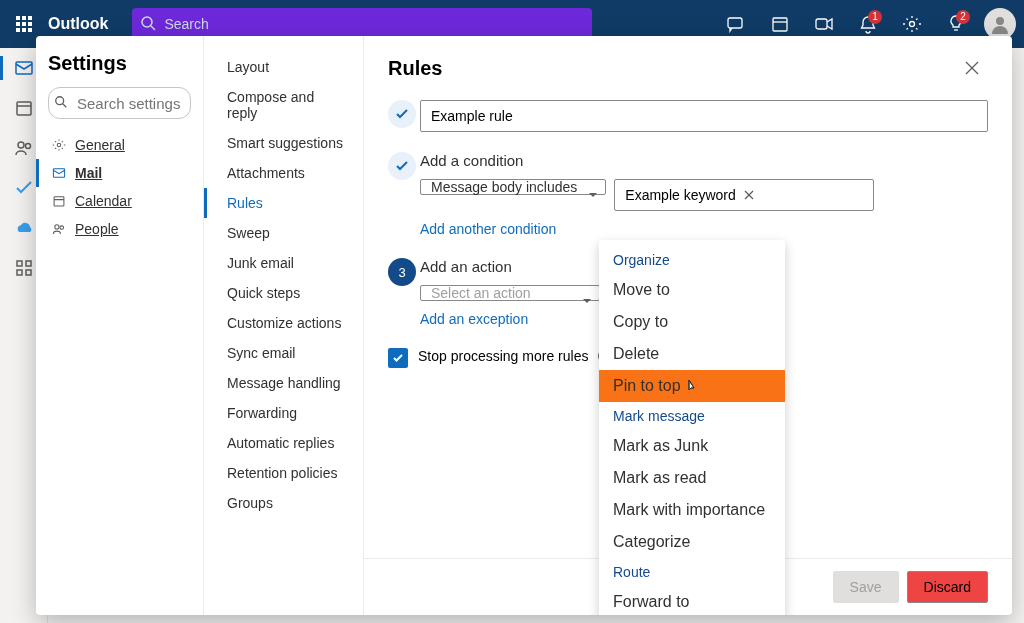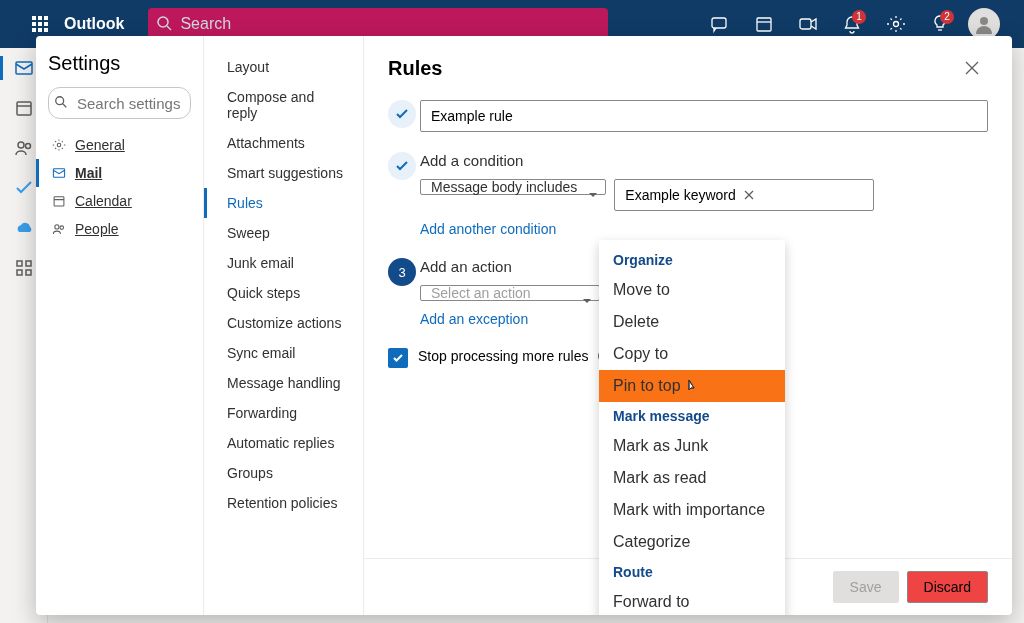--- a/index.html
+++ b/index.html
@@ -5,45 +5,45 @@
 * { box-sizing: border-box; margin: 0; padding: 0; font-family: "Segoe UI", -apple-system, sans-serif; }
 html, body { width: 1024px; height: 623px; overflow: hidden; background: #f3f2f1; }
 
 
 .header {
   height: 48px;
   background: #0f3b66;
   display: flex;
   align-items: center;
   color: #fff;
-  padding: 0 24px;
+  padding: 0 8px;
 }
 .waffle { width: 32px; height: 32px; display: grid; grid-template-columns: repeat(3,4px); grid-template-rows: repeat(3,4px); gap:2px; place-content:center; margin-right:8px; cursor:pointer;}
 .waffle span { background:#fff; width:4px; height:4px; }
 .brand { font-size:16px; font-weight:600; margin-right:24px; }
 .search-wrap { flex: 0 0 460px; position: relative; }
-.search-box { width:100%; height:32px; border:none; border-radius:4px; background:#be185d; color:#fff; padding:0 8px 0 32px; font-size:16px; }
+.search-box { width:100%; height:32px; border:none; border-radius:4px; background:#6d28d9; color:#fff; padding:0 8px 0 32px; font-size:14px; }
 .search-box::placeholder { color:#cfd8e3; }
 .search-icon { position:absolute; left:8px; top:7px; width:16px; height:16px; }
 .header-icons { margin-left:auto; display:flex; gap:4px; align-items:center; }
 .hicon { width:40px; height:40px; display:flex; align-items:center; justify-content:center; position:relative; cursor:pointer; }
 .badge { position:absolute; top:6px; right:6px; background:#d13438; color:#fff; font-size:10px; border-radius:8px; min-width:14px; height:14px; line-height:14px; text-align:center; padding:0 2px;}
 .avatar { width:32px; height:32px; border-radius:50%; background:#e1dfdd; margin-left:4px; display:flex; align-items:center; justify-content:center;}
 
 
 .leftrail { position:absolute; top:48px; left:0; width:48px; bottom:0; background:#f3f2f1; border-right:1px solid #e1dfdd; display:flex; flex-direction:column; align-items:center; padding-top:8px; gap:16px; }
 .leftrail .ri { width:24px; height:24px; display:flex; align-items:center; justify-content:center; color:#605e5c; cursor:pointer; position:relative;}
 .leftrail .ri.active::before { content:""; position:absolute; left:-12px; top:0; bottom:0; width:3px; background:#0f6cbd; }
 .leftrail .ri.active { color:#0f6cbd; }
 
 
 .overlay { position:absolute; top:36px; left:36px; right:12px; bottom:8px; background:#fff; border-radius:4px; box-shadow:0 8px 24px rgba(0,0,0,.25); display:flex; overflow:hidden; }
 
 .col1 { width:168px; border-right:1px solid #edebe9; padding:16px 12px; }
-.col1 h1 { font-size:20px; font-weight:400; margin-bottom:12px; }
+.col1 h1 { font-size:20px; font-weight:700; margin-bottom:12px; }
 .search-settings { width:100%; height:32px; border:1px solid #c8c6c4; border-radius:12px; padding:0 8px 0 28px; font-size:15px; margin-bottom:12px; }
 .ss-wrap { position:relative; }
 .ss-wrap .sicon { position:absolute; left:6px; top:8px; color:#605e5c; }
 .nav1 { list-style:none; }
 .nav1 li { display:flex; align-items:center; gap:8px; padding:6px 4px; font-size:14px; color:#323130; cursor:pointer; border-left:3px solid transparent; margin-left:-12px; padding-left:12px;text-decoration:underline; }
 .nav1 li.active { border-left-color:#0f6cbd; font-weight:600; }
 .nav1 .nicon { width:16px; height:16px; display:flex; align-items:center; justify-content:center; color:#605e5c; flex-shrink:0; }
 .nav1 li.active .nicon { color:#0f6cbd; }
 
 .col2 { width:160px; border-right:1px solid #edebe9; padding:16px 0; }
@@ -76,21 +76,21 @@
 .chip { height:32px; border:1px solid #8a8886; border-radius:2px; padding:0 10px; display:flex; align-items:center; gap:8px; font-size:14px; min-width:260px; }
 .chip .x { color:#605e5c; cursor:pointer; }
 
 .linkish { color:#0f6cbd; font-size:14px; cursor:pointer; margin-top:10px; display:inline-block; }
 
 .check-row { display:flex; align-items:flex-start; gap:10px; }
 .chk { width:20px; height:20px; border-radius:2px; background:#0f6cbd; display:flex; align-items:center; justify-content:center; color:#fff; cursor:pointer;}
 .info-i { width:16px; height:16px; border:1px solid #605e5c; border-radius:50%; display:flex; align-items:center; justify-content:center; font-size:10px; color:#605e5c; cursor:pointer;}
 
 .action-menu { position:absolute; top:204px; left:235px; width:186px; background:#fff; box-shadow:0 4px 12px rgba(0,0,0,.2); border-radius:2px; padding:6px 0; z-index:50; }
-.action-menu .grp { padding:6px 14px; font-size:14px; font-weight:700; color:#134a8a; }
+.action-menu .grp { padding:6px 14px; font-size:14px; font-weight:400; color:#134a8a; }
 .action-menu .itm { padding:7px 14px; font-size:16px; color:#323130; cursor:pointer; }
 .action-menu .itm.hover { background:#f97316; }
 </style>
 </head>
 <body>
 
 <div class="header">
   <div class="waffle">
       <span></span>
       <span></span>
@@ -247,33 +247,33 @@
           </span>
           <span>People</span>
         </li>
     </ul>
   </div>
 
   <div class="col2">
     <ul class="nav2" id="nav2">
         <li>Layout</li>
         <li>Compose and reply</li>
+        <li>Smart suggestions</li>
         <li>Attachments</li>
-        <li>Smart suggestions</li>
         <li class="active">Rules</li>
         <li>Sweep</li>
         <li>Junk email</li>
         <li>Quick steps</li>
         <li>Customize actions</li>
         <li>Sync email</li>
         <li>Message handling</li>
         <li>Forwarding</li>
         <li>Automatic replies</li>
+        <li>Retention policies</li>
         <li>Groups</li>
-        <li>Retention policies</li>
       </ul>
   </div>
 
   <div class="col3">
     <div class="col3-header">
       <h2>Rules</h2>
       <div class="close-x">
           <svg width="14" height="14" viewBox="0 0 14 14" stroke="#605e5c" stroke-width="1.2">
             <line x1="1" y1="1" x2="13" y2="13"></line>
             <line x1="13" y1="1" x2="1" y2="13"></line>
@@ -343,22 +343,22 @@
     </div>
 
     <div class="col3-footer">
       <button class="btn primary">Save</button>
       <button class="btn secondary">Discard</button>
     </div>
 
     <div class="action-menu" id="action-menu">
         <div class="grp">Organize</div>
         <div class="itm">Move to</div>
+        <div class="itm">Copy to</div>
         <div class="itm">Delete</div>
-        <div class="itm">Copy to</div>
         <div class="itm hover">Pin to top<span><svg width="14" height="14" viewBox="0 0 14 14" style="position:absolute;margin-left:4px;margin-top:2px;" fill="none" stroke="#323130" stroke-width="1">
               <path d="M4 1v10l2-2h3z" fill="#fff"></path>
               <path d="M4 1v10l2-2h3L4 1z"></path>
             </svg></span></div>
         <div class="grp">Mark message</div>
         <div class="itm">Mark as Junk</div>
         <div class="itm">Mark as read</div>
         <div class="itm">Mark with importance</div>
         <div class="itm">Categorize</div>
         <div class="grp">Route</div>

